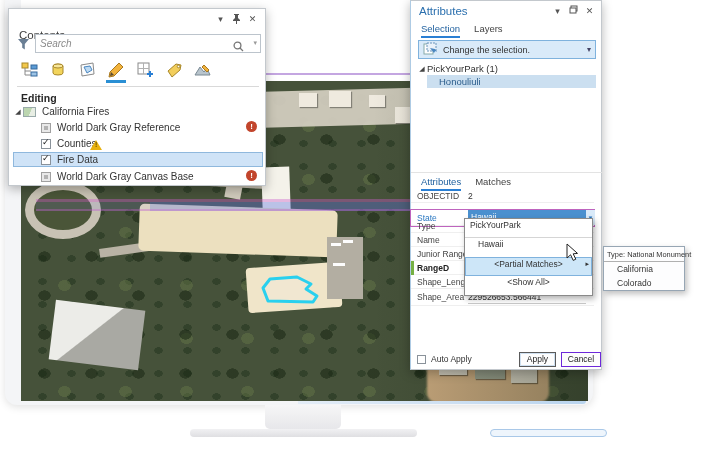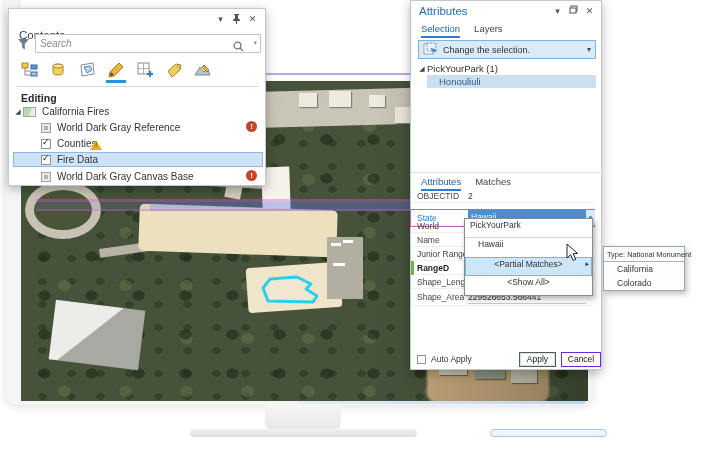--- a/index.html
+++ b/index.html
@@ -341,21 +341,21 @@
     <div class="field-row" style="top:188px;">
       <span class="f-label">OBJECTID</span>
       <span class="f-value">2</span>
     </div>
     <div class="field-row state-row" style="top:202px;height:16px;">
       <span class="f-label" style="color:#2b78c1;top:3px;">State</span>
       <span class="state-val">Hawaii</span>
       <span class="state-caret">▾</span>
     </div>
     <div class="field-row" style="top:218px;">
-      <span class="f-label">World</span>
+      <span class="f-label">Type</span>
     </div>
     <div class="field-row" style="top:232px;">
       <span class="f-label">Name</span>
     </div>
     <div class="field-row" style="top:246px;">
       <span class="f-label">Junior Ranger</span>
     </div>
     <div class="field-row" style="top:260px;">
       <span class="green-bar"></span>
       <span class="f-label" style="font-weight:bold;color:#222;">RangeD</span>

